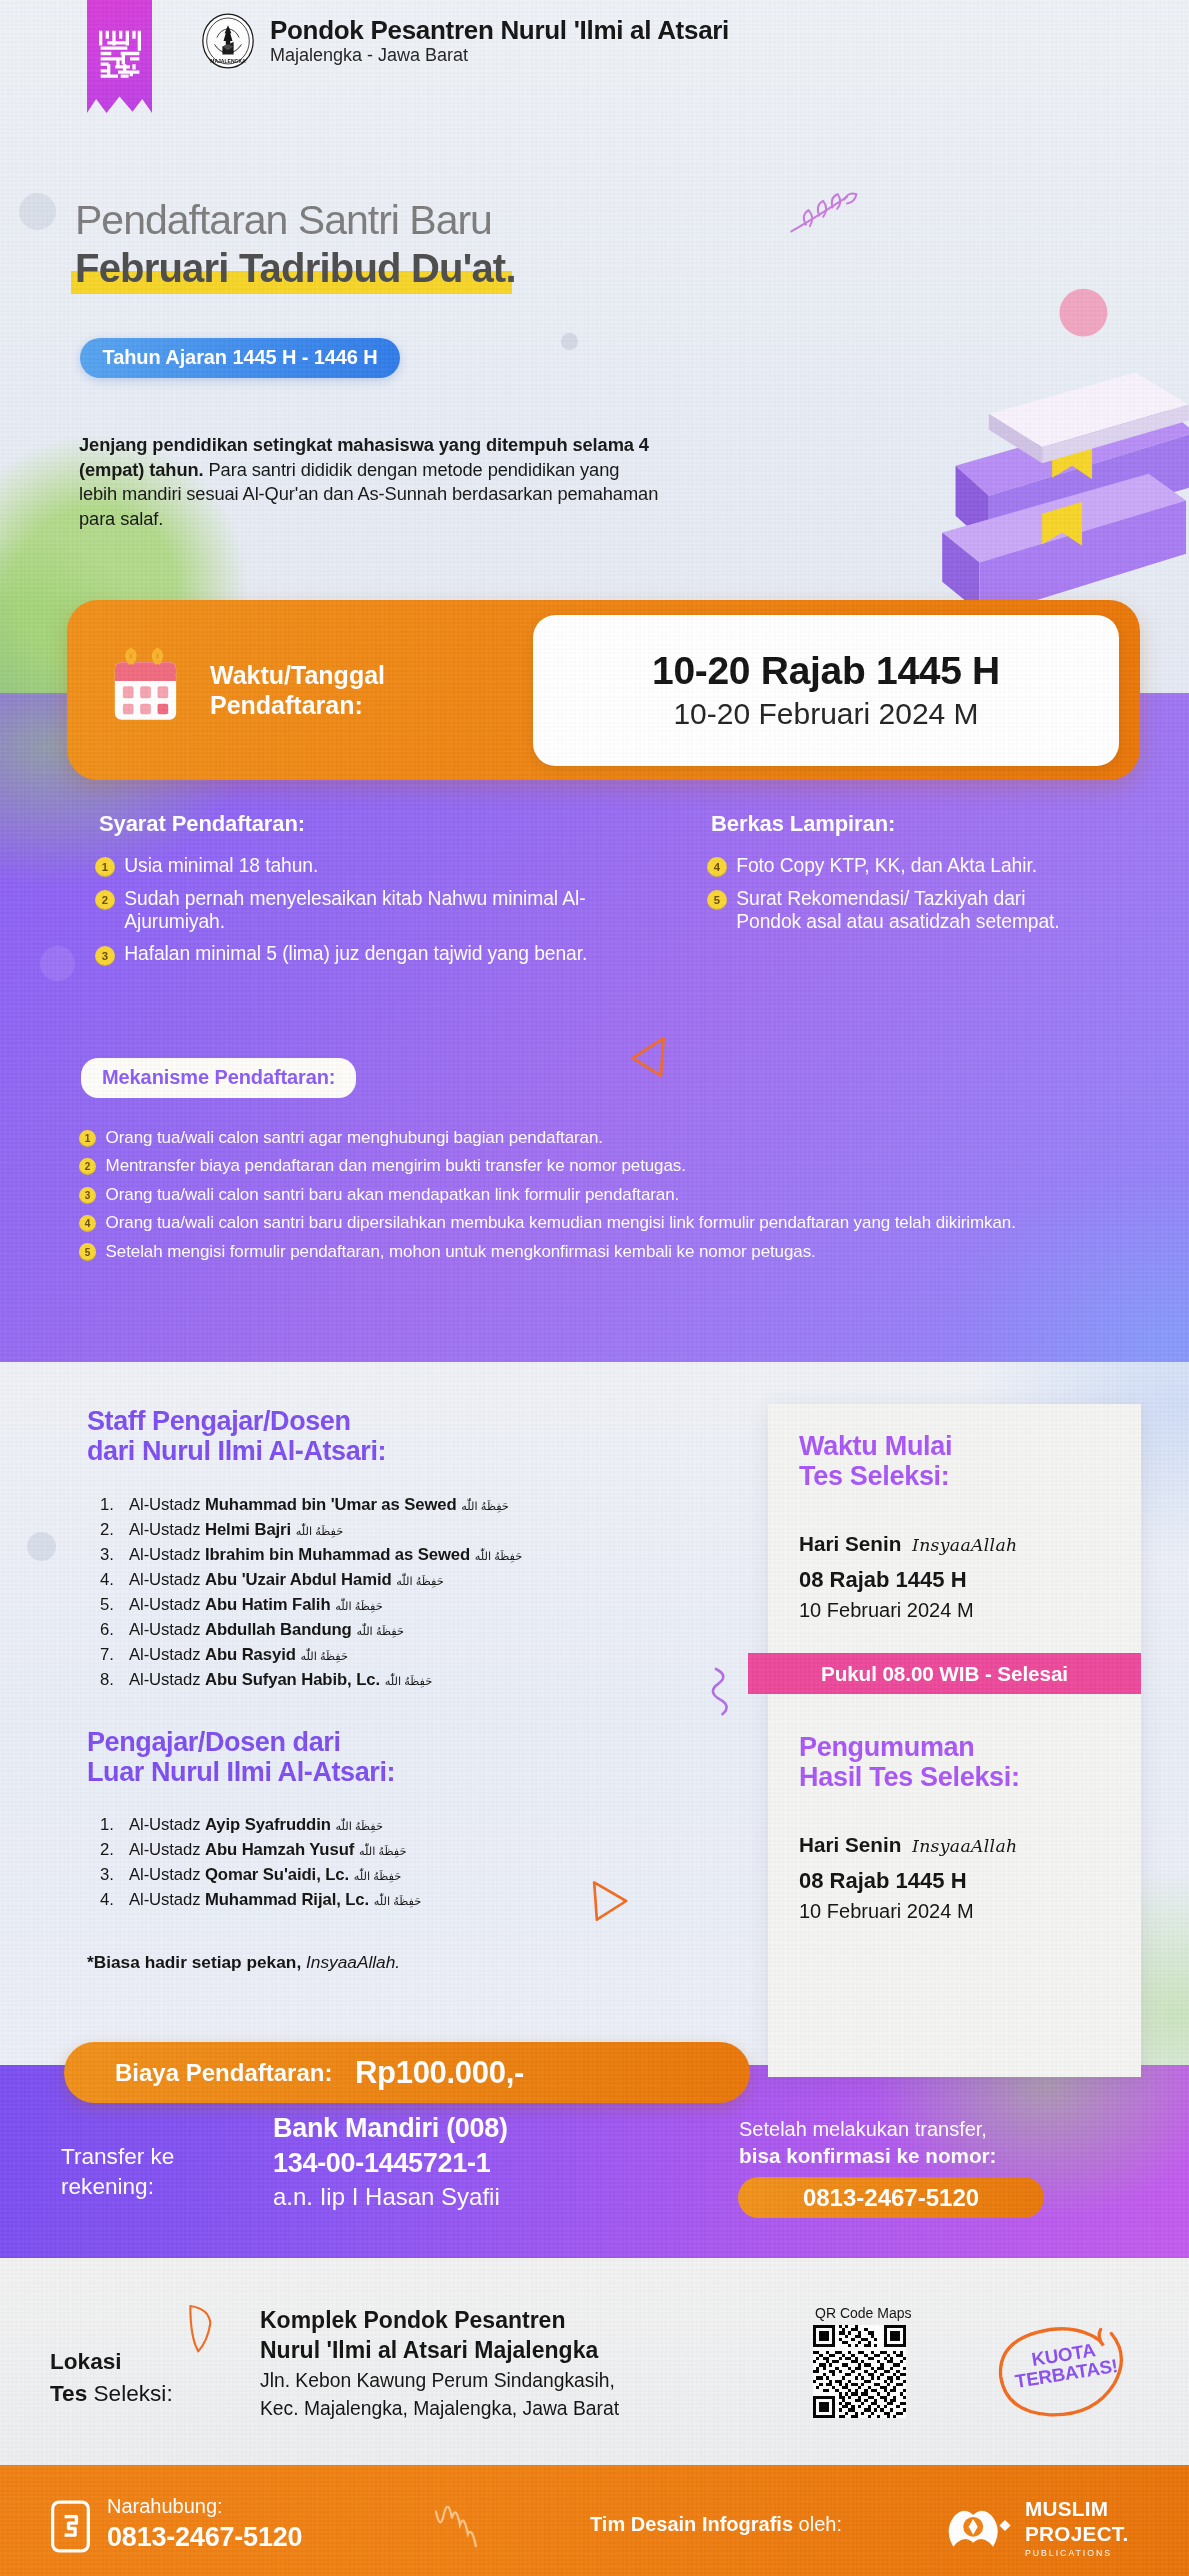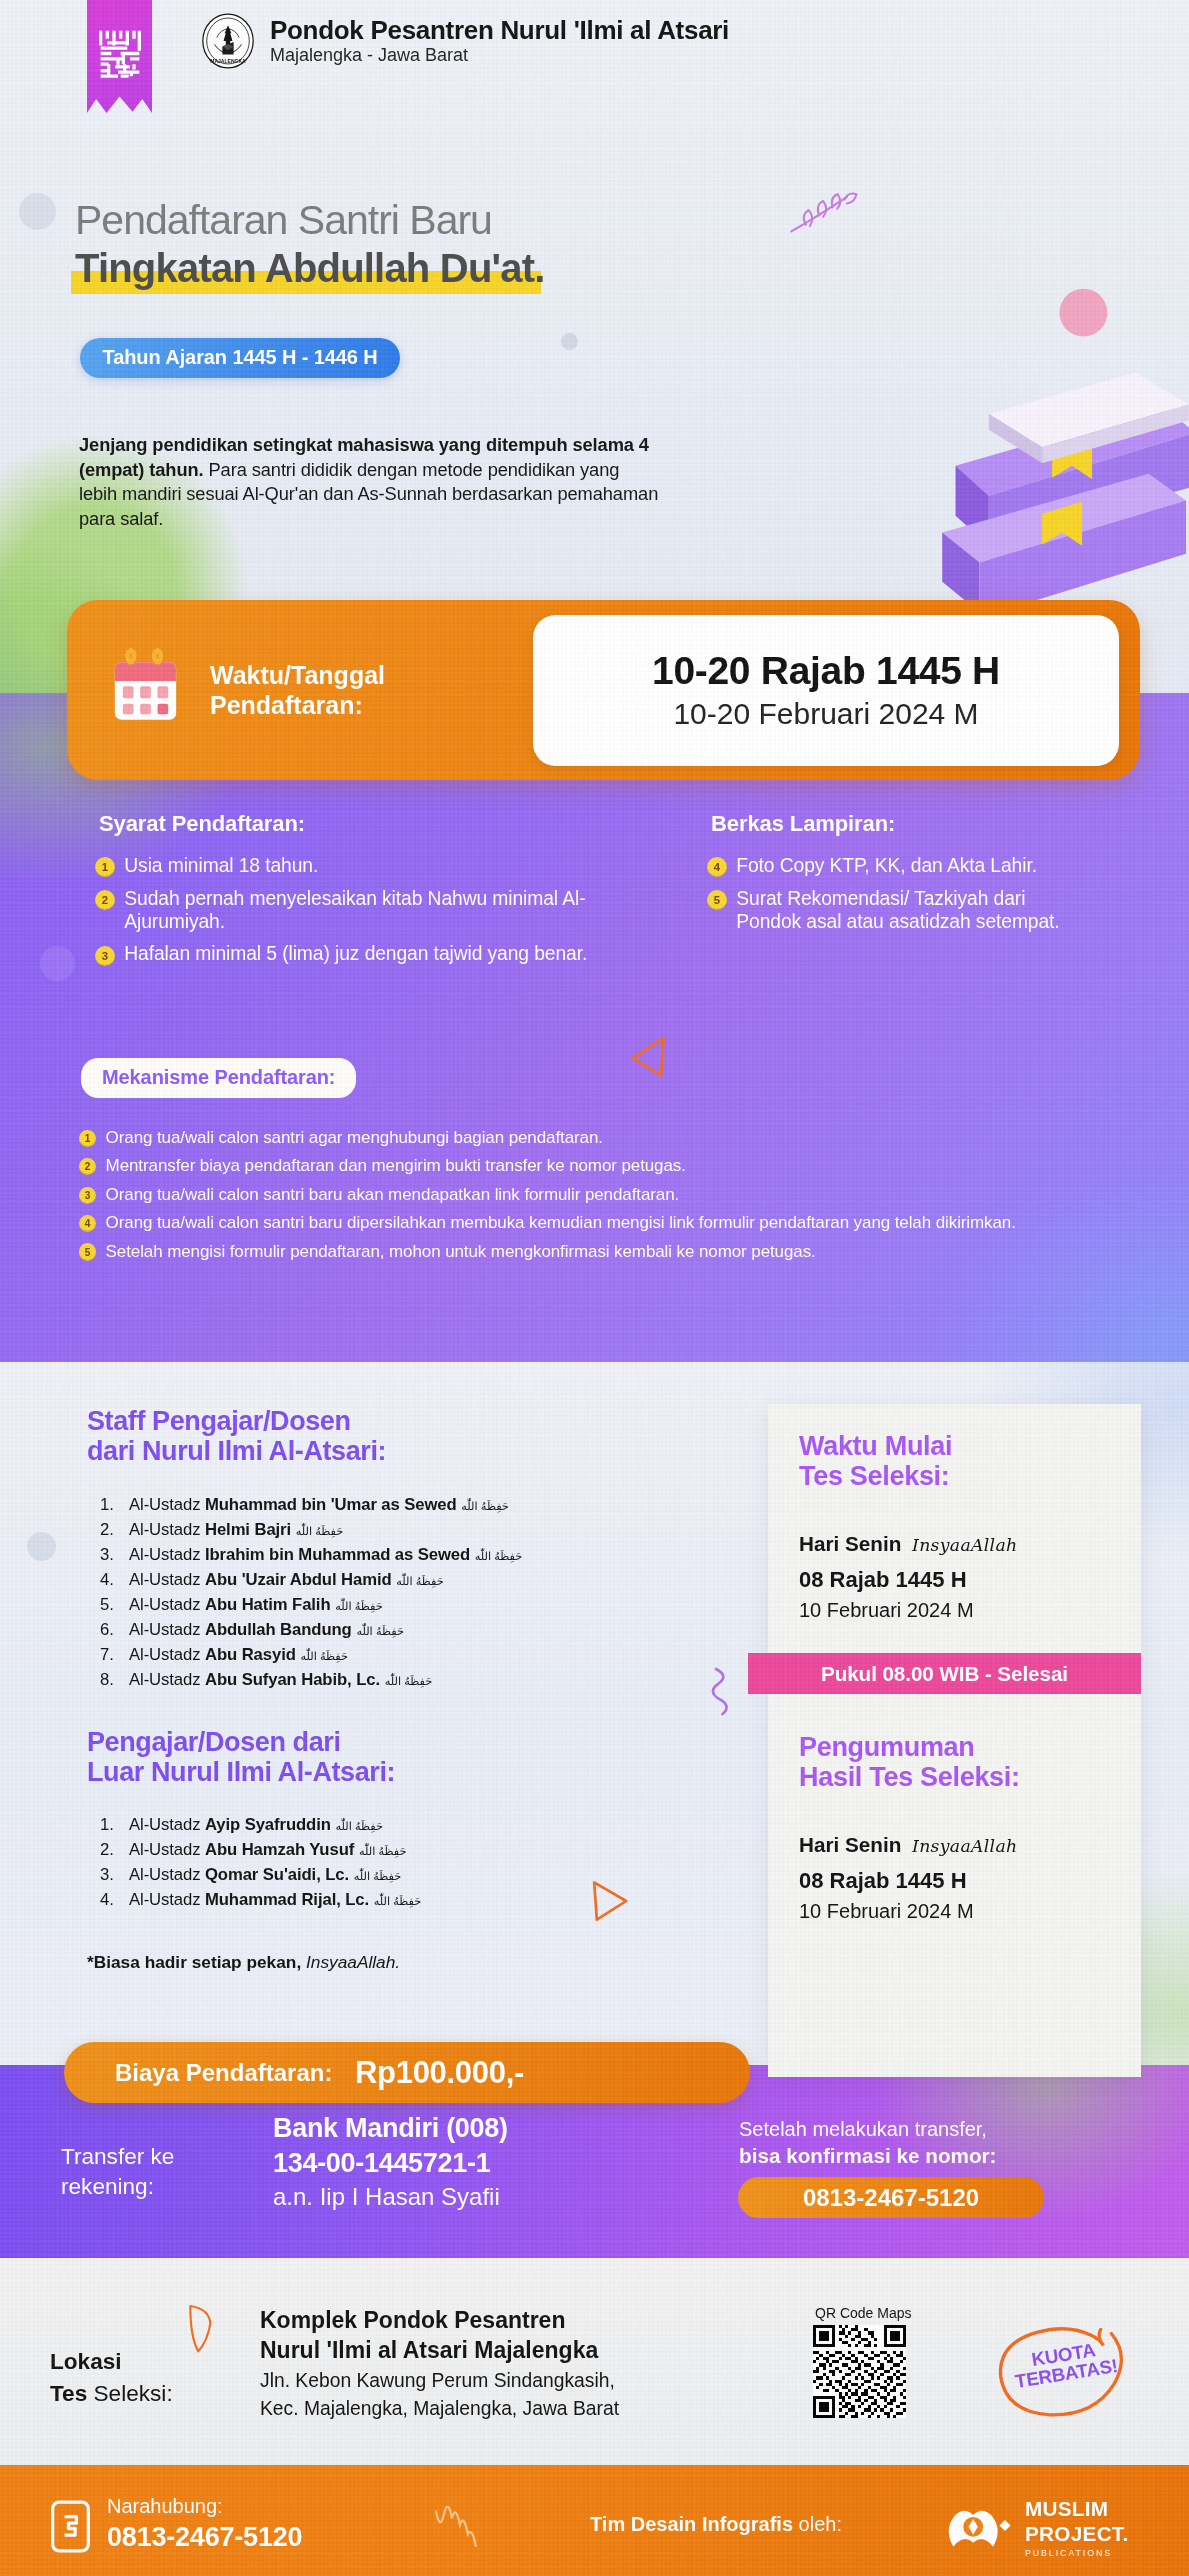--- a/index.html
+++ b/index.html
@@ -297,21 +297,21 @@
     <path d="M30 44 q6 -14 20 -16 q14 2 20 16" fill="none" stroke="#111" stroke-width="1.4"></path>
     <text x="50" y="90" font-size="9" text-anchor="middle" fill="#111" font-family="Liberation Sans, sans-serif" font-weight="bold">MAJALENGKA</text>
   </svg>
 
   <div class="brand-title">Pondok Pesantren Nurul 'Ilmi al Atsari</div>
   <div class="brand-sub">Majalengka - Jawa Barat</div>
 
   <div class="h-line1">Pendaftaran Santri Baru</div>
   <div class="h-line2-wrap">
     <div class="h-line2-hl"></div>
-    <span class="h-line2">Tingkatan Abdullah Du'at.</span>
+    <span class="h-line2">Februari Tadribud Du'at.</span>
   </div>
 
   <svg class="leaf-doodle" width="73" height="47" viewBox="0 0 110 70">
     <g stroke="#c77ae0" stroke-width="3" fill="none" stroke-linecap="round">
       <path d="M8 62 Q40 44 92 10"></path>
       <path d="M30 52 q-8 -14 4 -22 q10 10 2 24"></path>
       <path d="M50 38 q-6 -16 6 -22 q9 12 0 24"></path>
       <path d="M70 26 q-4 -16 8 -20 q8 12 -1 22"></path>
       <path d="M88 14 q6 -12 18 -8 q-2 12 -14 14"></path>
     </g>

